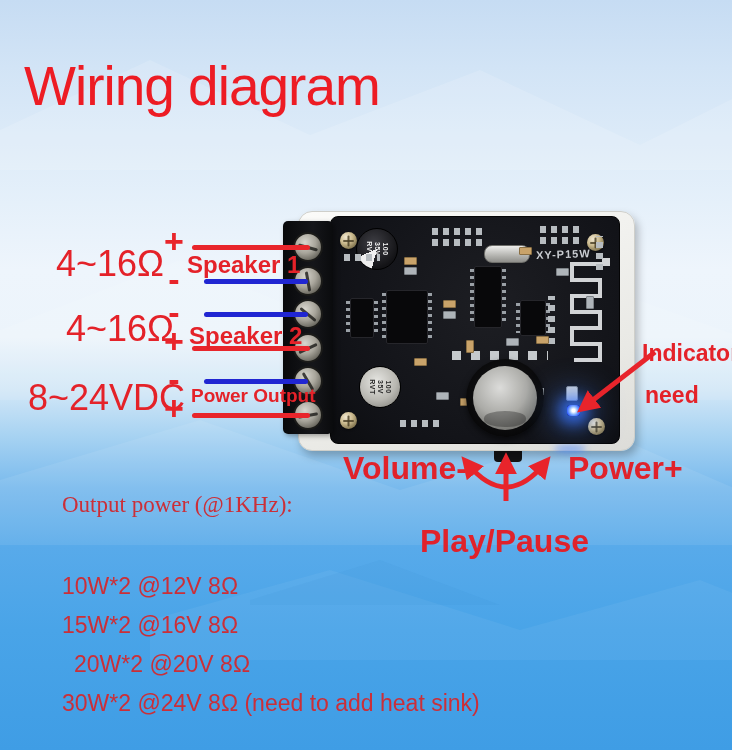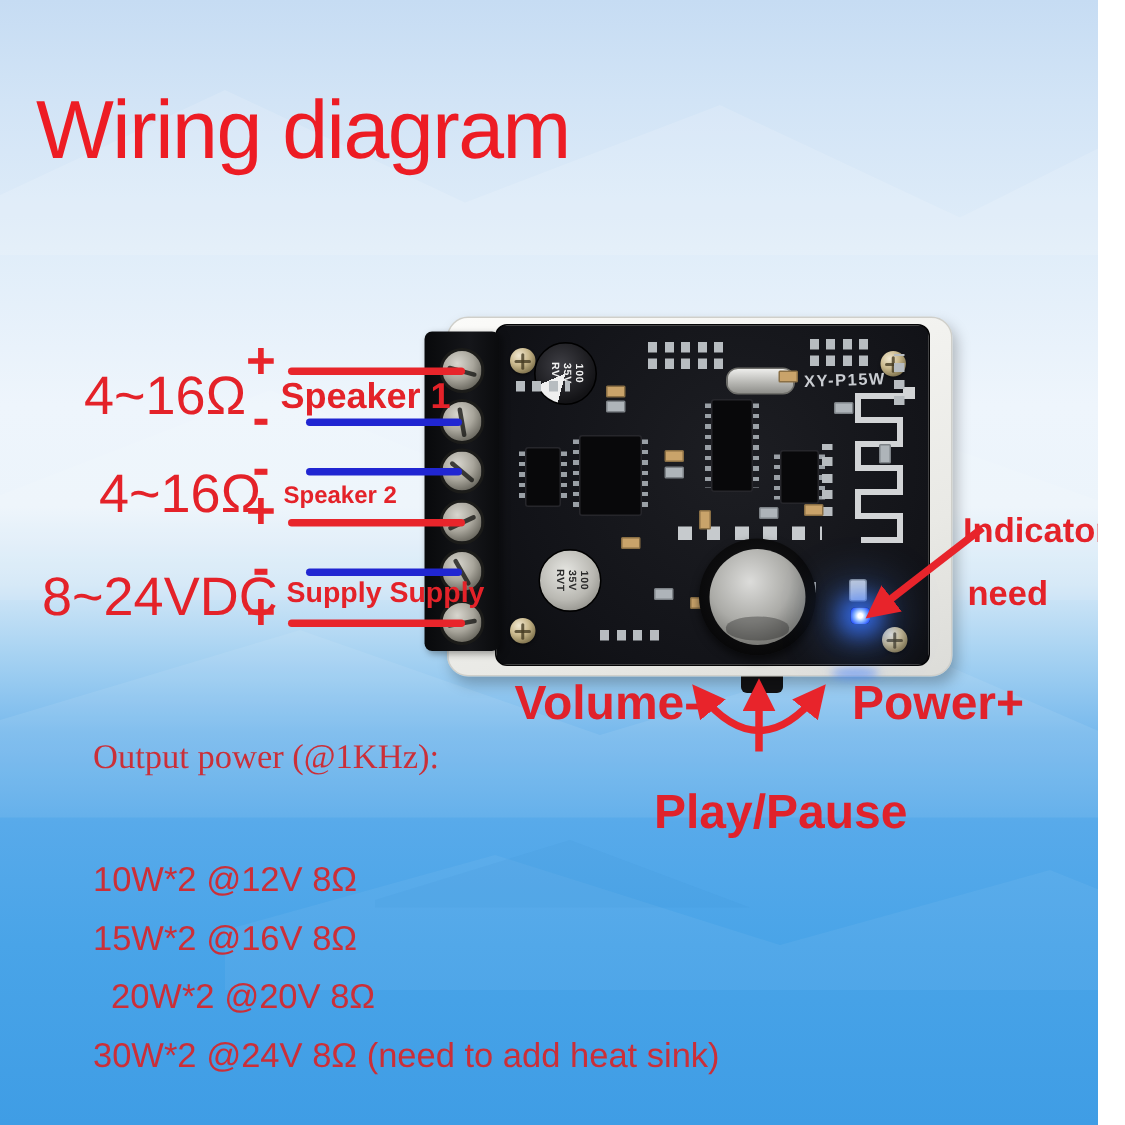--- a/index.html
+++ b/index.html
@@ -99,23 +99,23 @@
     <polygon points="0,480 200,420 400,490 600,430 750,495 750,545 0,545" fill="#ffffff" opacity="0.08"></polygon>
     <polygon points="150,620 330,570 520,630 700,580 750,600 750,660 150,660" fill="#ffffff" opacity="0.05"></polygon>
     <polygon points="250,600 380,560 500,605 250,605" fill="#2574b4" opacity="0.06"></polygon>
   </svg>
 
   <div class="abs title">Wiring diagram</div>
 
   <div class="abs imp" style="left:56px;top:243px;">4~16Ω</div>
   <div class="abs conn-name" style="left:187px;top:251px;font-size:24px;">Speaker 1</div>
   <div class="abs imp" style="left:66px;top:308px;">4~16Ω</div>
-  <div class="abs conn-name" style="left:189px;top:322px;font-size:16px;">Speaker 2</div>
+  <div class="abs conn-name" style="left:189px;top:322px;font-size:24px;">Speaker 2</div>
   <div class="abs imp" style="left:28px;top:377px;">8~24VDC</div>
-  <div class="abs conn-name" style="left:191px;top:385px;font-size:19px;">Supply Supply</div>
+  <div class="abs conn-name" style="left:191px;top:385px;font-size:19px;">Power Output</div>
 
   <div class="abs sign" style="left:159px;top:224px;">+</div>
   <div class="abs sign" style="left:159px;top:262px;">-</div>
   <div class="abs sign" style="left:159px;top:295px;">-</div>
   <div class="abs sign" style="left:159px;top:324px;">+</div>
   <div class="abs sign" style="left:159px;top:362px;">-</div>
   <div class="abs sign" style="left:159px;top:391px;">+</div>
 
   <div class="wire red" style="left:192px;top:245px;width:118px;"></div>
   <div class="wire blue" style="left:204px;top:279px;width:104px;"></div>
@@ -200,21 +200,21 @@
   </div>
 
   <div class="abs led-dark"></div>
   <div class="abs led"></div>
 
   <div class="abs ind" style="left:642px;top:340px;">Indicator</div>
   <div class="abs ind" style="left:645px;top:382px;">need</div>
 
   <div class="abs ctrl" style="left:343px;top:450px;">Volume-</div>
   <div class="abs ctrl" style="left:568px;top:450px;">Power+</div>
-  <div class="abs ctrl" style="left:436px;top:523px;text-align:right;">Play/Pause</div>
+  <div class="abs ctrl" style="left:420px;top:523px;text-align:right;">Play/Pause</div>
 
   <svg class="abs arrows" width="750" height="750" viewBox="0 0 750 750">
     <defs>
       <marker id="arr" viewBox="0 0 10 10" refX="6" refY="5" markerWidth="4.4" markerHeight="4.4" orient="auto-start-reverse">
         <path d="M0,0 L10,5 L0,10 z" fill="#e8242b"></path>
       </marker>
     </defs>
     <line x1="655" y1="352" x2="584" y2="407" stroke="#e8242b" stroke-width="5" marker-end="url(#arr)"></line>
     <path d="M467,463 Q506,511 545,463" fill="none" stroke="#e8242b" stroke-width="5" marker-start="url(#arr)" marker-end="url(#arr)"></path>
     <line x1="506" y1="501" x2="506" y2="461" stroke="#e8242b" stroke-width="5" marker-end="url(#arr)"></line>

